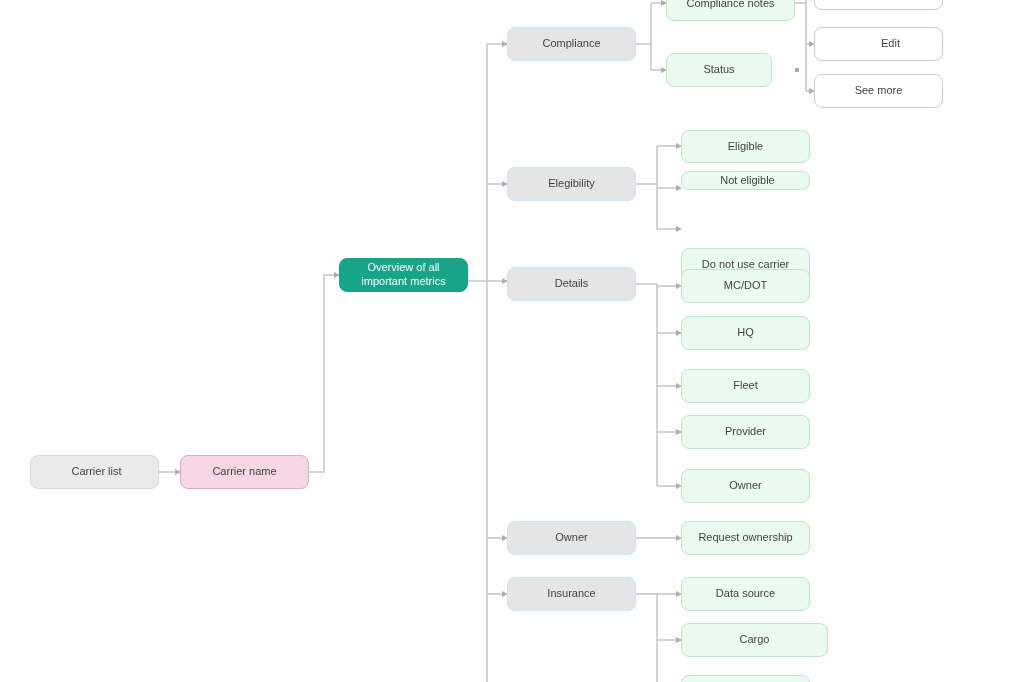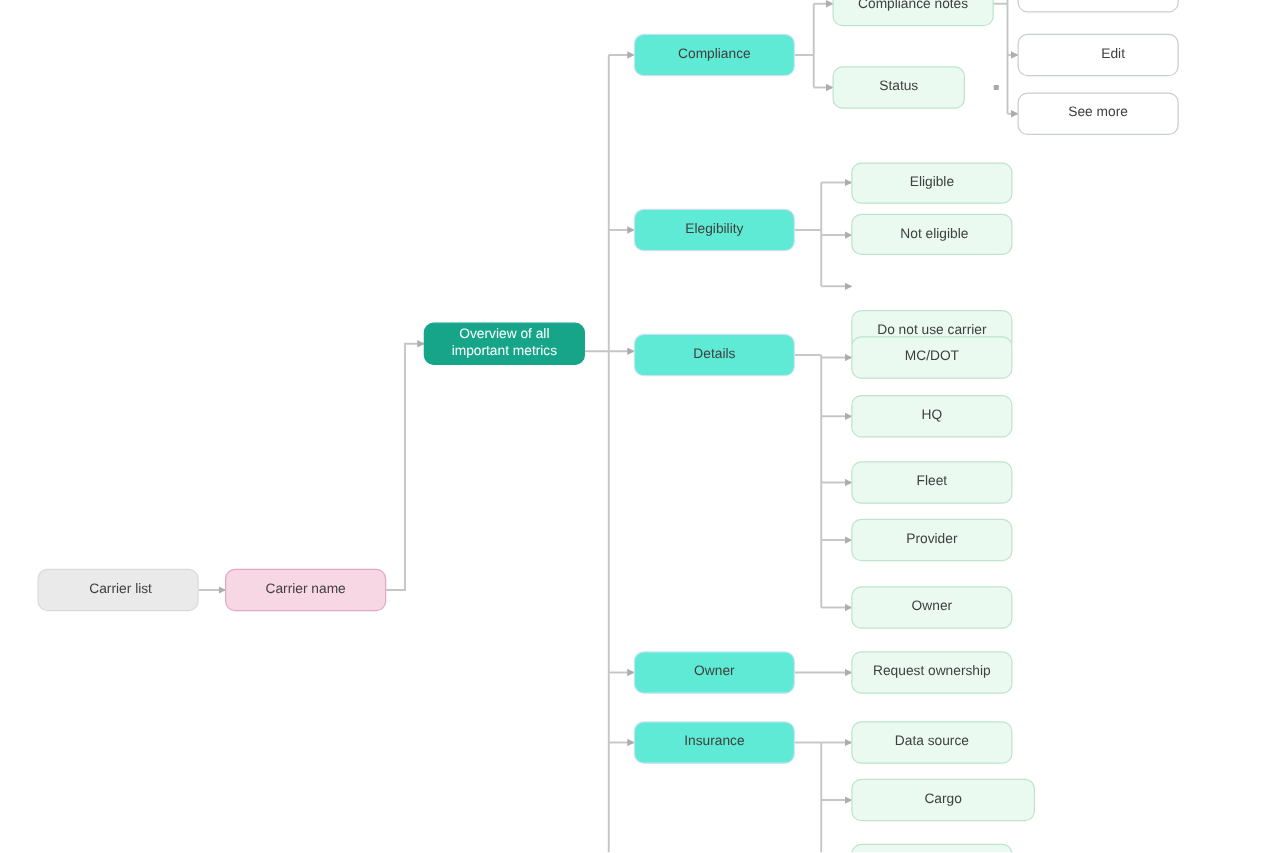--- a/index.html
+++ b/index.html
@@ -19,21 +19,21 @@
     font-size:11px;
     line-height:1.25;
     text-align:center;
     color:#3f3f3f;
     z-index:1;
     padding:2px 8px;
   }
   .node.gray {background:#eaeaea;border:1.5px solid #dadada;padding-left:12px;}
   .node.pink {background:#f8d7e4;border:1.5px solid #dfa9c4;}
   .node.teal {background:#17a589;border:1.5px solid #17a589;color:#ffffff;}
-  .node.blue {background:#5eead4;border:1.5px solid #cce1f4;}
+  .node.blue {background:#e5e5e5;border:1.5px solid #cce1f4;}
   .node.green{background:#eafaf1;border:1.5px solid #bfe4cd;}
   .node.white{background:#ffffff;border:1.5px solid #c9ced3;}
   .anchor-dot{
     position:absolute;width:4px;height:4px;background:#a9a9a9;z-index:2;
   }
 </style>
 </head>
 <body>
 
 <div class="canvas">
@@ -106,21 +106,21 @@
       </div>
       <div class="node green" style="left: 666px; top: -13px; width: 129px; height: 34px;">
         <span>Compliance notes</span>
       </div>
       <div class="node green" style="left: 666px; top: 53px; width: 106px; height: 34px;">
         <span>Status</span>
       </div>
       <div class="node green" style="left: 681px; top: 130px; width: 129px; height: 33px;">
         <span>Eligible</span>
       </div>
-      <div class="node green" style="left: 681px; top: 171px; width: 129px; height: 33px; padding-left: 12px;">
+      <div class="node green" style="left: 681px; top: 171px; width: 129px; height: 19px; padding-left: 12px;">
         <span>Not eligible</span>
       </div>
       <div class="node green" style="left: 681px; top: 212px; width: 129px; height: 34px; margin-top: 36px;">
         <span>Do not use carrier</span>
       </div>
       <div class="node green" style="left: 681px; top: 269px; width: 129px; height: 34px;">
         <span>MC/DOT</span>
       </div>
       <div class="node green" style="left: 681px; top: 316px; width: 129px; height: 34px;">
         <span>HQ</span>

